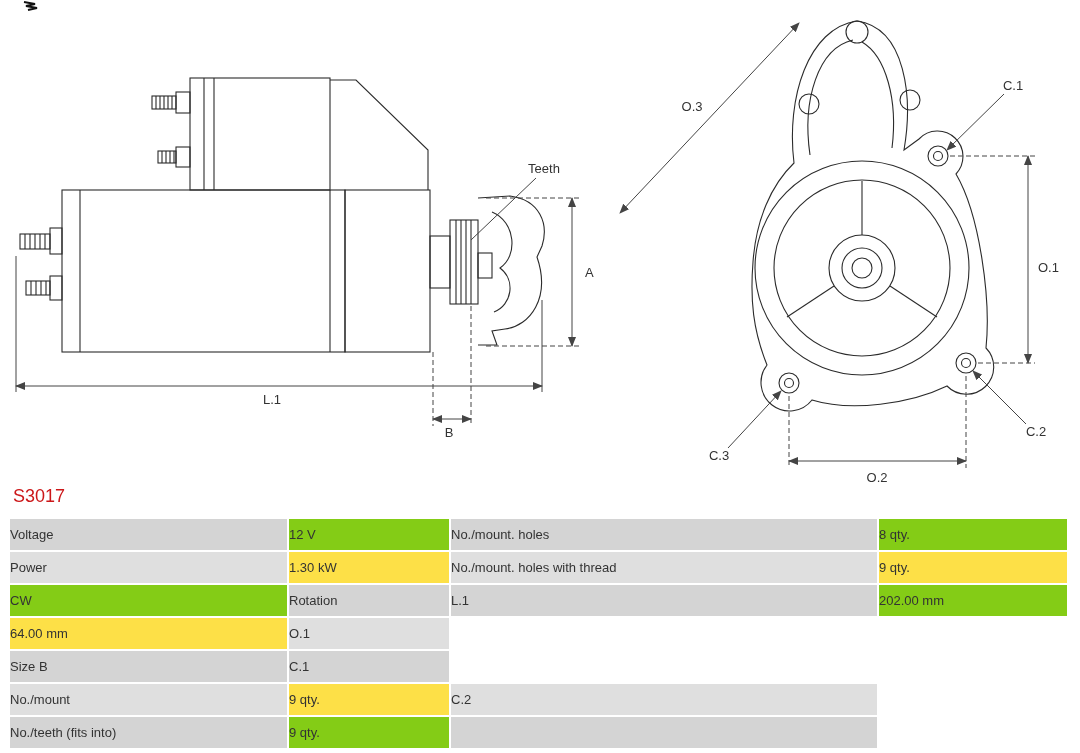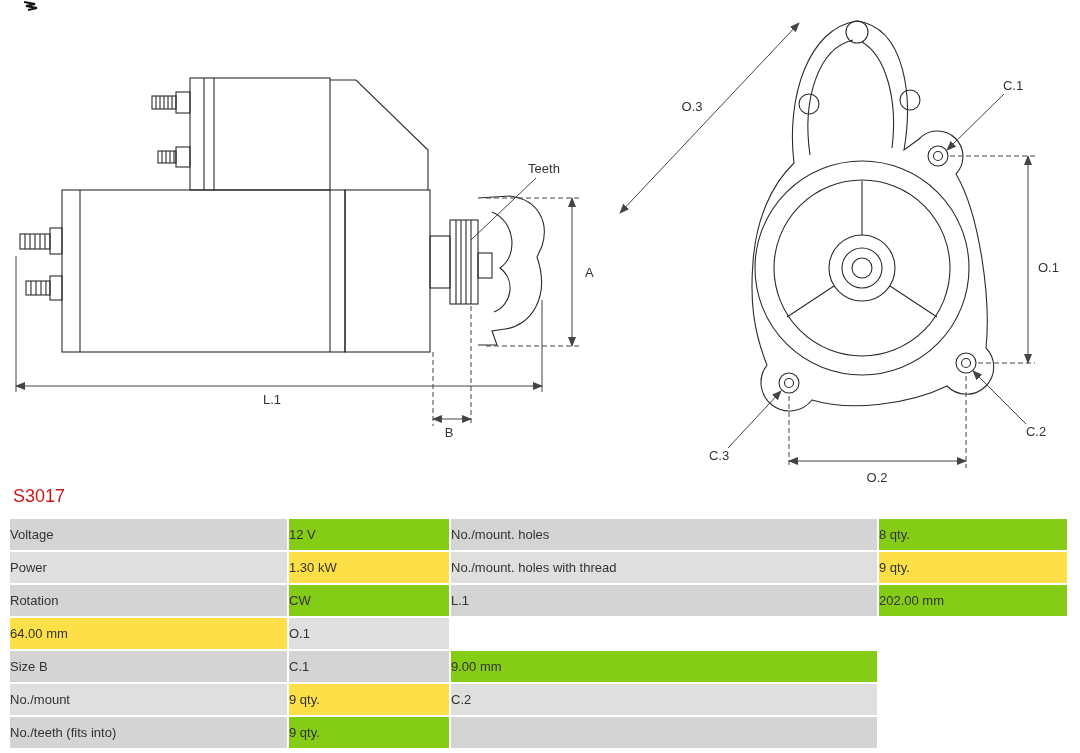--- a/index.html
+++ b/index.html
@@ -161,35 +161,34 @@
     </div>
 
     <div class="spec-row even">
       <div class="cell label">Power</div>
       <div class="cell value">1.30 kW</div>
       <div class="cell label">No./mount. holes with thread</div>
       <div class="cell value">9 qty.</div>
     </div>
 
     <div class="spec-row odd">
+      <div class="cell value">CW</div>
       <div class="cell label">Rotation</div>
-      <div class="cell value">CW</div>
       <div class="cell label">L.1</div>
       <div class="cell value">202.00 mm</div>
     </div>
 
     <div class="spec-row even">
       <div class="cell value">64.00 mm</div>
       <div class="cell label">O.1</div>
     </div>
 
     <div class="spec-row odd">
       <div class="cell label">Size B</div>
       <div class="cell label">C.1</div>
-      <div class="cell value">9.00 mm</div>
     </div>
 
     <div class="spec-row even">
       <div class="cell label">No./mount</div>
       <div class="cell value">9 qty.</div>
       <div class="cell label">C.2</div>
     </div>
 
     <div class="spec-row odd">
       <div class="cell label">No./teeth (fits into)</div>

